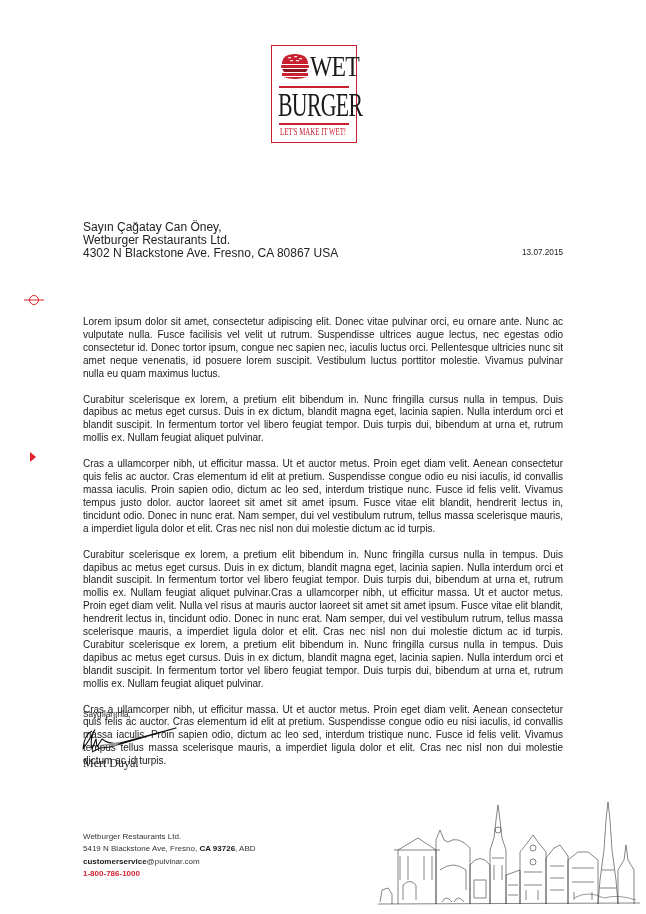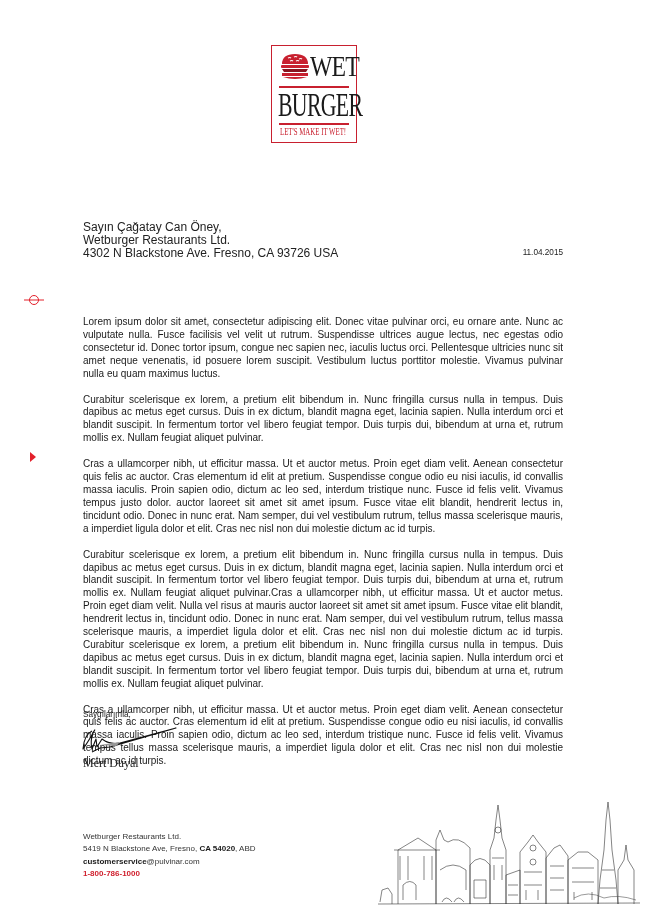--- a/index.html
+++ b/index.html
@@ -64,45 +64,45 @@
 <svg class="fold-mark" viewBox="0 0 20 12">
   <line x1="0" y1="6" x2="20" y2="6" stroke="#e3202b" stroke-width="1"></line>
   <circle cx="10" cy="6" r="4.5" fill="none" stroke="#e3202b" stroke-width="1"></circle>
 </svg>
 
 <div class="punch-mark"></div>
 
 <div class="recipient">
   <div>Sayın Çağatay Can Öney,</div>
   <div>Wetburger Restaurants Ltd.</div>
-  <div>4302 N Blackstone Ave. Fresno, CA 93726 USA</div>
+  <div>4302 N Blackstone Ave. Fresno, CA 80867 USA</div>
 </div>
 
-<div class="date">11.04.2015</div>
+<div class="date">13.07.2015</div>
 
 <div class="body-text">
   <p>Lorem ipsum dolor sit amet, consectetur adipiscing elit. Donec vitae pulvinar orci, eu ornare ante. Nunc ac vulputate nulla. Fusce facilisis vel velit ut rutrum. Suspendisse ultrices augue lectus, nec egestas odio consectetur id. Donec tortor ipsum, congue nec sapien nec, iaculis luctus orci. Pellentesque ultricies nunc sit amet neque venenatis, id posuere lorem suscipit. Vestibulum luctus porttitor molestie. Vivamus pulvinar nulla eu quam maximus luctus.</p>
   <p>Curabitur scelerisque ex lorem, a pretium elit bibendum in. Nunc fringilla cursus nulla in tempus. Duis dapibus ac metus eget cursus. Duis in ex dictum, blandit magna eget, lacinia sapien. Nulla interdum orci et blandit suscipit. In fermentum tortor vel libero feugiat tempor. Duis turpis dui, bibendum at urna et, rutrum mollis ex. Nullam feugiat aliquet pulvinar.</p>
   <p>Cras a ullamcorper nibh, ut efficitur massa. Ut et auctor metus. Proin eget diam velit. Aenean consectetur quis felis ac auctor. Cras elementum id elit at pretium. Suspendisse congue odio eu nisi iaculis, id convallis massa iaculis. Proin sapien odio, dictum ac leo sed, interdum tristique nunc. Fusce id felis velit. Vivamus tempus justo dolor. auctor laoreet sit amet sit amet ipsum. Fusce vitae elit blandit, hendrerit lectus in, tincidunt odio. Donec in nunc erat. Nam semper, dui vel vestibulum rutrum, tellus massa scelerisque mauris, a imperdiet ligula dolor et elit. Cras nec nisl non dui molestie dictum ac id turpis.</p>
   <p>Curabitur scelerisque ex lorem, a pretium elit bibendum in. Nunc fringilla cursus nulla in tempus. Duis dapibus ac metus eget cursus. Duis in ex dictum, blandit magna eget, lacinia sapien. Nulla interdum orci et blandit suscipit. In fermentum tortor vel libero feugiat tempor. Duis turpis dui, bibendum at urna et, rutrum mollis ex. Nullam feugiat aliquet pulvinar.Cras a ullamcorper nibh, ut efficitur massa. Ut et auctor metus. Proin eget diam velit. Nulla vel risus at mauris auctor laoreet sit amet sit amet ipsum. Fusce vitae elit blandit, hendrerit lectus in, tincidunt odio. Donec in nunc erat. Nam semper, dui vel vestibulum rutrum, tellus massa scelerisque mauris, a imperdiet ligula dolor et elit. Cras nec nisl non dui molestie dictum ac id turpis. Curabitur scelerisque ex lorem, a pretium elit bibendum in. Nunc fringilla cursus nulla in tempus. Duis dapibus ac metus eget cursus. Duis in ex dictum, blandit magna eget, lacinia sapien. Nulla interdum orci et blandit suscipit. In fermentum tortor vel libero feugiat tempor. Duis turpis dui, bibendum at urna et, rutrum mollis ex. Nullam feugiat aliquet pulvinar.</p>
   <p>Cras a ullamcorper nibh, ut efficitur massa. Ut et auctor metus. Proin eget diam velit. Aenean consectetur quis felis ac auctor. Cras elementum id elit at pretium. Suspendisse congue odio eu nisi iaculis, id convallis massa iaculis. Proin sapien odio, dictum ac leo sed, interdum tristique nunc. Fusce id felis velit. Vivamus tempus tellus massa scelerisque mauris, a imperdiet ligula dolor et elit. Cras nec nisl non dui molestie dictum ac id turpis.</p>
 </div>
 
 <div class="closing">Saygılarımla,</div>
 
 <svg class="signature" viewBox="0 0 100 30">
   <path d="M12 6 Q4 10 3 24 Q10 14 14 6 Q16 3 13 8 Q10 16 12 24 L16 14 L17 22 L22 14 Q30 20 40 18 L96 3 L30 22 L20 23 L12 27" fill="none" stroke="#111" stroke-width="1.1" stroke-linejoin="round"></path>
   <path d="M20 20 L40 17 L36 21 Z" fill="#999"></path>
 </svg>
 
 <div class="signer">Mert Duyal</div>
 
 <div class="footer">
   <div>Wetburger Restaurants Ltd.</div>
-  <div><span>5419 N Blackstone Ave, Fresno, </span><b>CA 54020</b><span>, ABD</span></div>
+  <div><span>5419 N Blackstone Ave, Fresno, </span><b>CA 93726</b><span>, ABD</span></div>
   <div><b>customerservice</b><span>@pulvinar.com</span></div>
   <div class="phone">1-800-786-1000</div>
 </div>
 
 <svg class="skyline" viewBox="0 0 262 118" fill="none" stroke="#333" stroke-width="0.6">
   <line x1="0" y1="114" x2="262" y2="113"></line>
   <path d="M20 114 L20 60 L40 48 L58 60 L58 114"></path>
   <path d="M16 60 L62 60 M22 66 L22 90 M30 66 L30 90 M46 66 L46 90 M54 66 L54 90"></path>
   <path d="M25 110 L25 95 Q32 88 38 95 L38 110"></path>
   <path d="M58 114 L58 50 L62 40 L66 50 L70 52 Q80 45 92 58 L92 114"></path>

